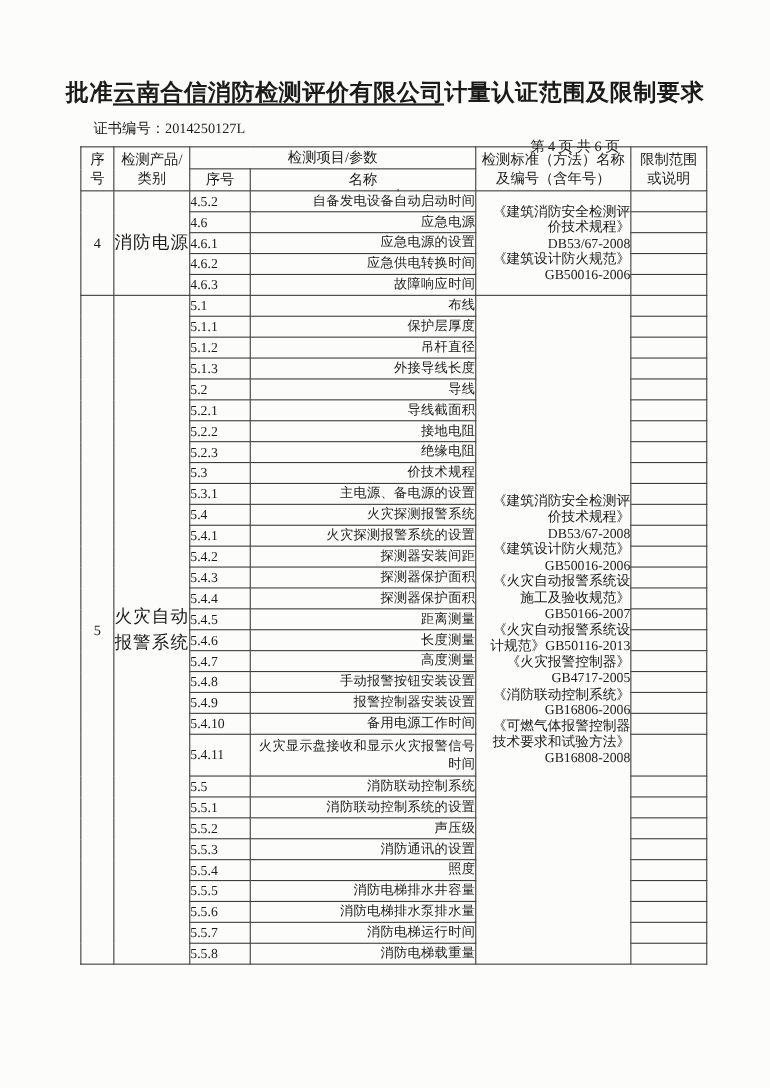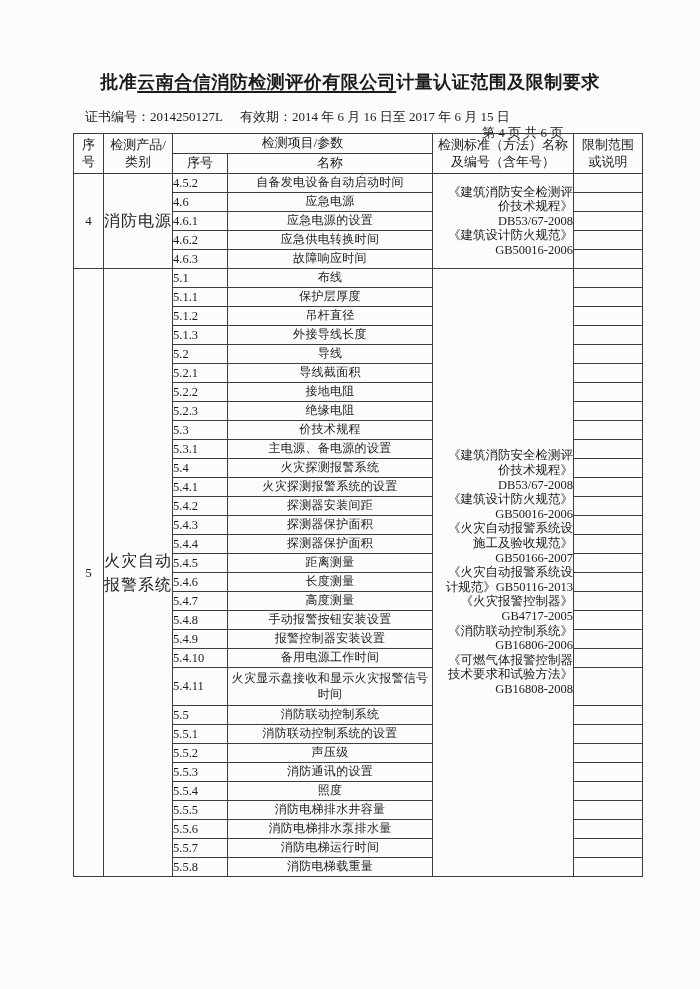--- a/index.html
+++ b/index.html
@@ -7,21 +7,21 @@
     width:700px; height:989px;
     background:#fcfcfa;
     font-family:"Liberation Serif","DejaVu Serif",serif;
     color:#1b1b1b;
   }
   .page { position:relative; width:700px; height:989px; overflow:hidden; }
 
   .title {
     position:absolute; top:70px; left:0; width:100%;
     margin:0; text-align:center;
-    font-size:18px; font-weight:700; letter-spacing:0.5px;
+    font-size:21px; font-weight:700; letter-spacing:0.5px;
     white-space:nowrap;
   }
   .u { text-decoration:underline; text-underline-offset:3px; text-decoration-thickness:1.5px; }
 
   .meta { position:absolute; top:108px; left:0; width:100%; height:20px; font-size:13px; }
   .meta .cert     { position:absolute; left:85px;  top:0; }
   .meta .validity { position:absolute; left:240px; top:0; }
   .meta .pageinfo { position:absolute; left:482px; top:16px; }
 
   table.grid {
@@ -37,39 +37,38 @@
   .grid thead th {
     height:19px; text-align:center; vertical-align:middle;
     white-space:pre-line; line-height:1.28; font-size:13px;
   }
   .grid tbody td { height:18px; vertical-align:middle; }
   .grid tbody tr.tall td { height:37px; }
 
   .c-secseq { text-align:center; font-size:13px; }
   .c-prod   { text-align:left; white-space:pre-line; line-height:1.5; font-size:16px; letter-spacing:1px; }
   .c-no     { text-align:left; font-size:12.5px; }
-  .c-name   { text-align:center; padding-left:6px; padding-right:2px; font-size:12px; line-height:1.3; letter-spacing:0.3px; }
+  .c-name   { text-align:right; padding-left:6px; padding-right:2px; font-size:12px; line-height:1.3; letter-spacing:0.3px; }
   .c-std    { text-align:right; white-space:pre-line; font-size:12.5px; line-height:14.6px; vertical-align:middle; }
   .c-res    { background:transparent; }
 
   .artifact {
     position:absolute; left:361px; top:170px;
     font-size:11px; color:#4a4a4a;
   }
 </style>
 </head>
 <body>
 
 <div class="page">
 
   <h1 class="title"><span>批准</span><span class="u">云南合信消防检测评价有限公司</span><span>计量认证范围及限制要求</span></h1>
 
   <div class="meta">
     <span class="cert">证书编号：2014250127L</span>
-    <span class="validity">有效期：2014 年 6 月 16 日至 2017 年 6 月 15 日</span>
     <span class="pageinfo">第 4 页 共 6 页</span>
   </div>
 
   <span class="artifact">'</span>
 
   <table class="grid">
     <colgroup>
       <col style="width:30px">
       <col style="width:69px">
       <col style="width:55px">

